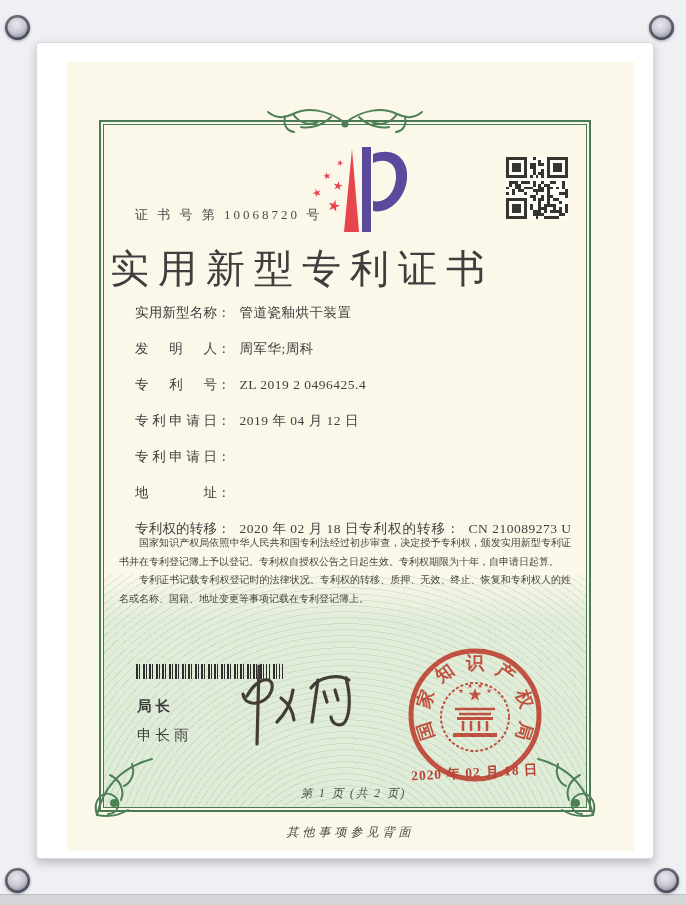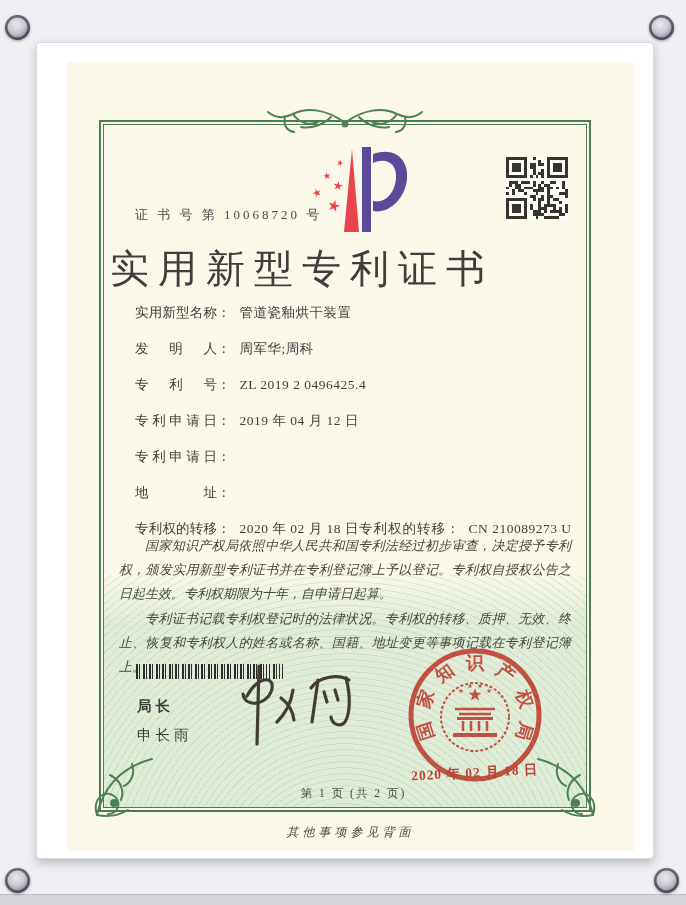--- a/index.html
+++ b/index.html
@@ -22,32 +22,32 @@
   .logo{position:absolute;left:188px;top:24px;width:120px;height:92px;}
   .qr{position:absolute;left:405px;top:35px;width:62px;height:62px;}
   .title{position:absolute;left:0;right:0;top:120px;text-align:left;font-size:39px;letter-spacing:9px;text-indent:9px;color:#3e3e3e;}
   .fields{position:absolute;left:34px;top:180px;width:446px;}
   .field-row{display:flex;align-items:center;height:22px;margin-bottom:14px;font-size:13.5px;color:var(--text);position:relative;}
   .field-label{width:82px;text-align:justify;text-align-last:justify;}
   .colon{margin-right:9px;}
   .field-value{letter-spacing:.5px;}
   .grant-right{position:absolute;left:224px;display:flex;align-items:center;}
   .grant-right .field-label{width:auto;letter-spacing:1px;}
-  .paras{position:absolute;left:18px;top:412px;width:452px;font-size:13px;line-height:1.86;
-    color:#45453e;font-style:italic;text-align:justify;}
+  .paras{position:absolute;left:18px;top:412px;width:452px;font-size:10px;line-height:1.86;
+    color:#45453e;text-align:justify;}
   .paras p{margin:0;text-indent:2em;}
   .barcode{position:absolute;left:35px;top:542px;width:150px;height:15px;
     background-image:repeating-linear-gradient(90deg,#2d2d2d 0 1.5px,transparent 1.5px 3px,#2d2d2d 3px 4px,transparent 4px 7px,#2d2d2d 7px 9px,transparent 9px 10px,#2d2d2d 10px 10.7px,transparent 10.7px 13px);}
   .signer-title{position:absolute;left:36px;top:575px;font-size:14.5px;letter-spacing:4px;color:#3d3d3d;font-weight:bold;}
   .signer-name{position:absolute;left:36px;top:604px;font-size:14.5px;letter-spacing:4px;color:#3d3d3d;}
   .signature{position:absolute;left:118px;top:538px;width:145px;height:92px;}
   .seal{position:absolute;left:295px;top:523px;width:158px;height:158px;mix-blend-mode:multiply;opacity:.93;}
   .seal-ring text{font-family:"Liberation Serif","DejaVu Serif",serif;font-size:18px;font-weight:bold;fill:var(--seal-red);text-anchor:middle;}
   .seal-date{font-family:"Liberation Serif","DejaVu Serif",serif;font-size:13.5px;font-weight:bold;fill:#d23a30;text-anchor:middle;letter-spacing:1px;}
-  .page-info{position:absolute;left:17px;right:0;top:664px;text-align:center;font-size:11.5px;letter-spacing:2px;color:#4a4a4a;}
+  .page-info{position:absolute;left:17px;right:0;top:664px;text-align:center;font-size:11.5px;letter-spacing:2px;color:#4a4a4a;font-style:italic;}
   .footer-note{position:absolute;left:0;right:0;top:762px;text-align:center;font-size:12px;letter-spacing:4px;color:#4a4a45;font-style:italic;}
   .ornament-top{position:absolute;left:50%;top:-19px;transform:translateX(-50%);}
   .corner{position:absolute;width:70px;height:70px;}
   .corner.bl{left:-13px;bottom:-13px;}
   .corner.br{right:-13px;bottom:-13px;transform:scaleX(-1);}
   .flourish path{stroke:#4e8056;fill:none;stroke-width:2;stroke-linecap:round;}
   .sig path{stroke:#433d36;fill:none;stroke-width:3.2;stroke-linecap:round;stroke-linejoin:round;}
 </style>
 </head>
 <body>

